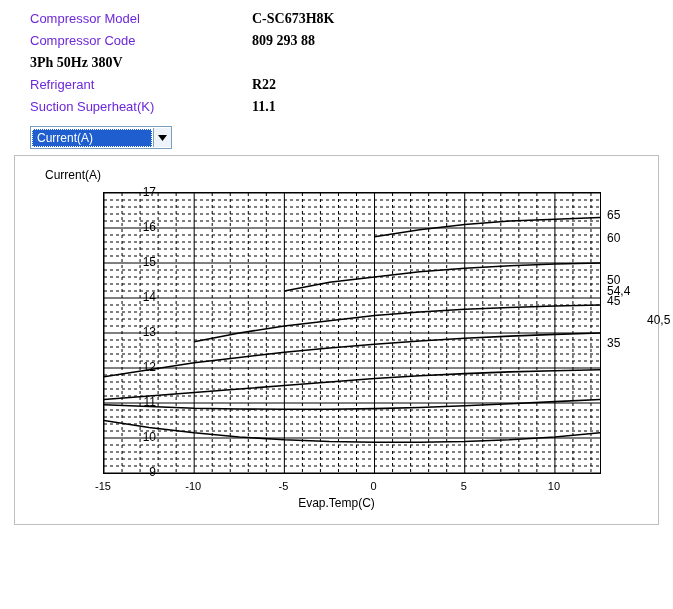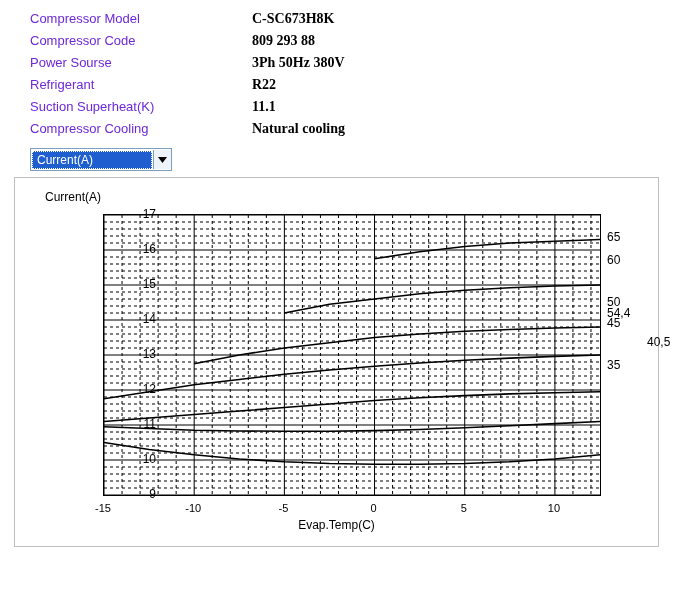--- a/index.html
+++ b/index.html
@@ -31,34 +31,29 @@
 <div class="specs" id="specs">
     <div class="spec-row">
       <div class="spec-label">Compressor Model</div>
       <div class="spec-value">C-SC673H8K</div>
     </div>
     <div class="spec-row">
       <div class="spec-label">Compressor Code</div>
       <div class="spec-value">809 293 88</div>
     </div>
     <div class="spec-row">
-      <div class="spec-label">Power Sourse</div>
       <div class="spec-value">3Ph  50Hz  380V</div>
     </div>
     <div class="spec-row">
       <div class="spec-label">Refrigerant</div>
       <div class="spec-value">R22</div>
     </div>
     <div class="spec-row">
       <div class="spec-label">Suction Superheat(K)</div>
       <div class="spec-value">11.1</div>
-    </div>
-    <div class="spec-row">
-      <div class="spec-label">Compressor Cooling</div>
-      <div class="spec-value">Natural cooling</div>
     </div>
   </div>
 
 <div class="dropdown-wrap">
   <div class="dropdown">
     <div class="sel">Current(A)</div>
     <div class="btn">
       <svg width="9" height="6" viewBox="0 0 9 6">
           <path d="M0 0 L9 0 L4.5 6 Z" fill="#000"></path>
         </svg>

